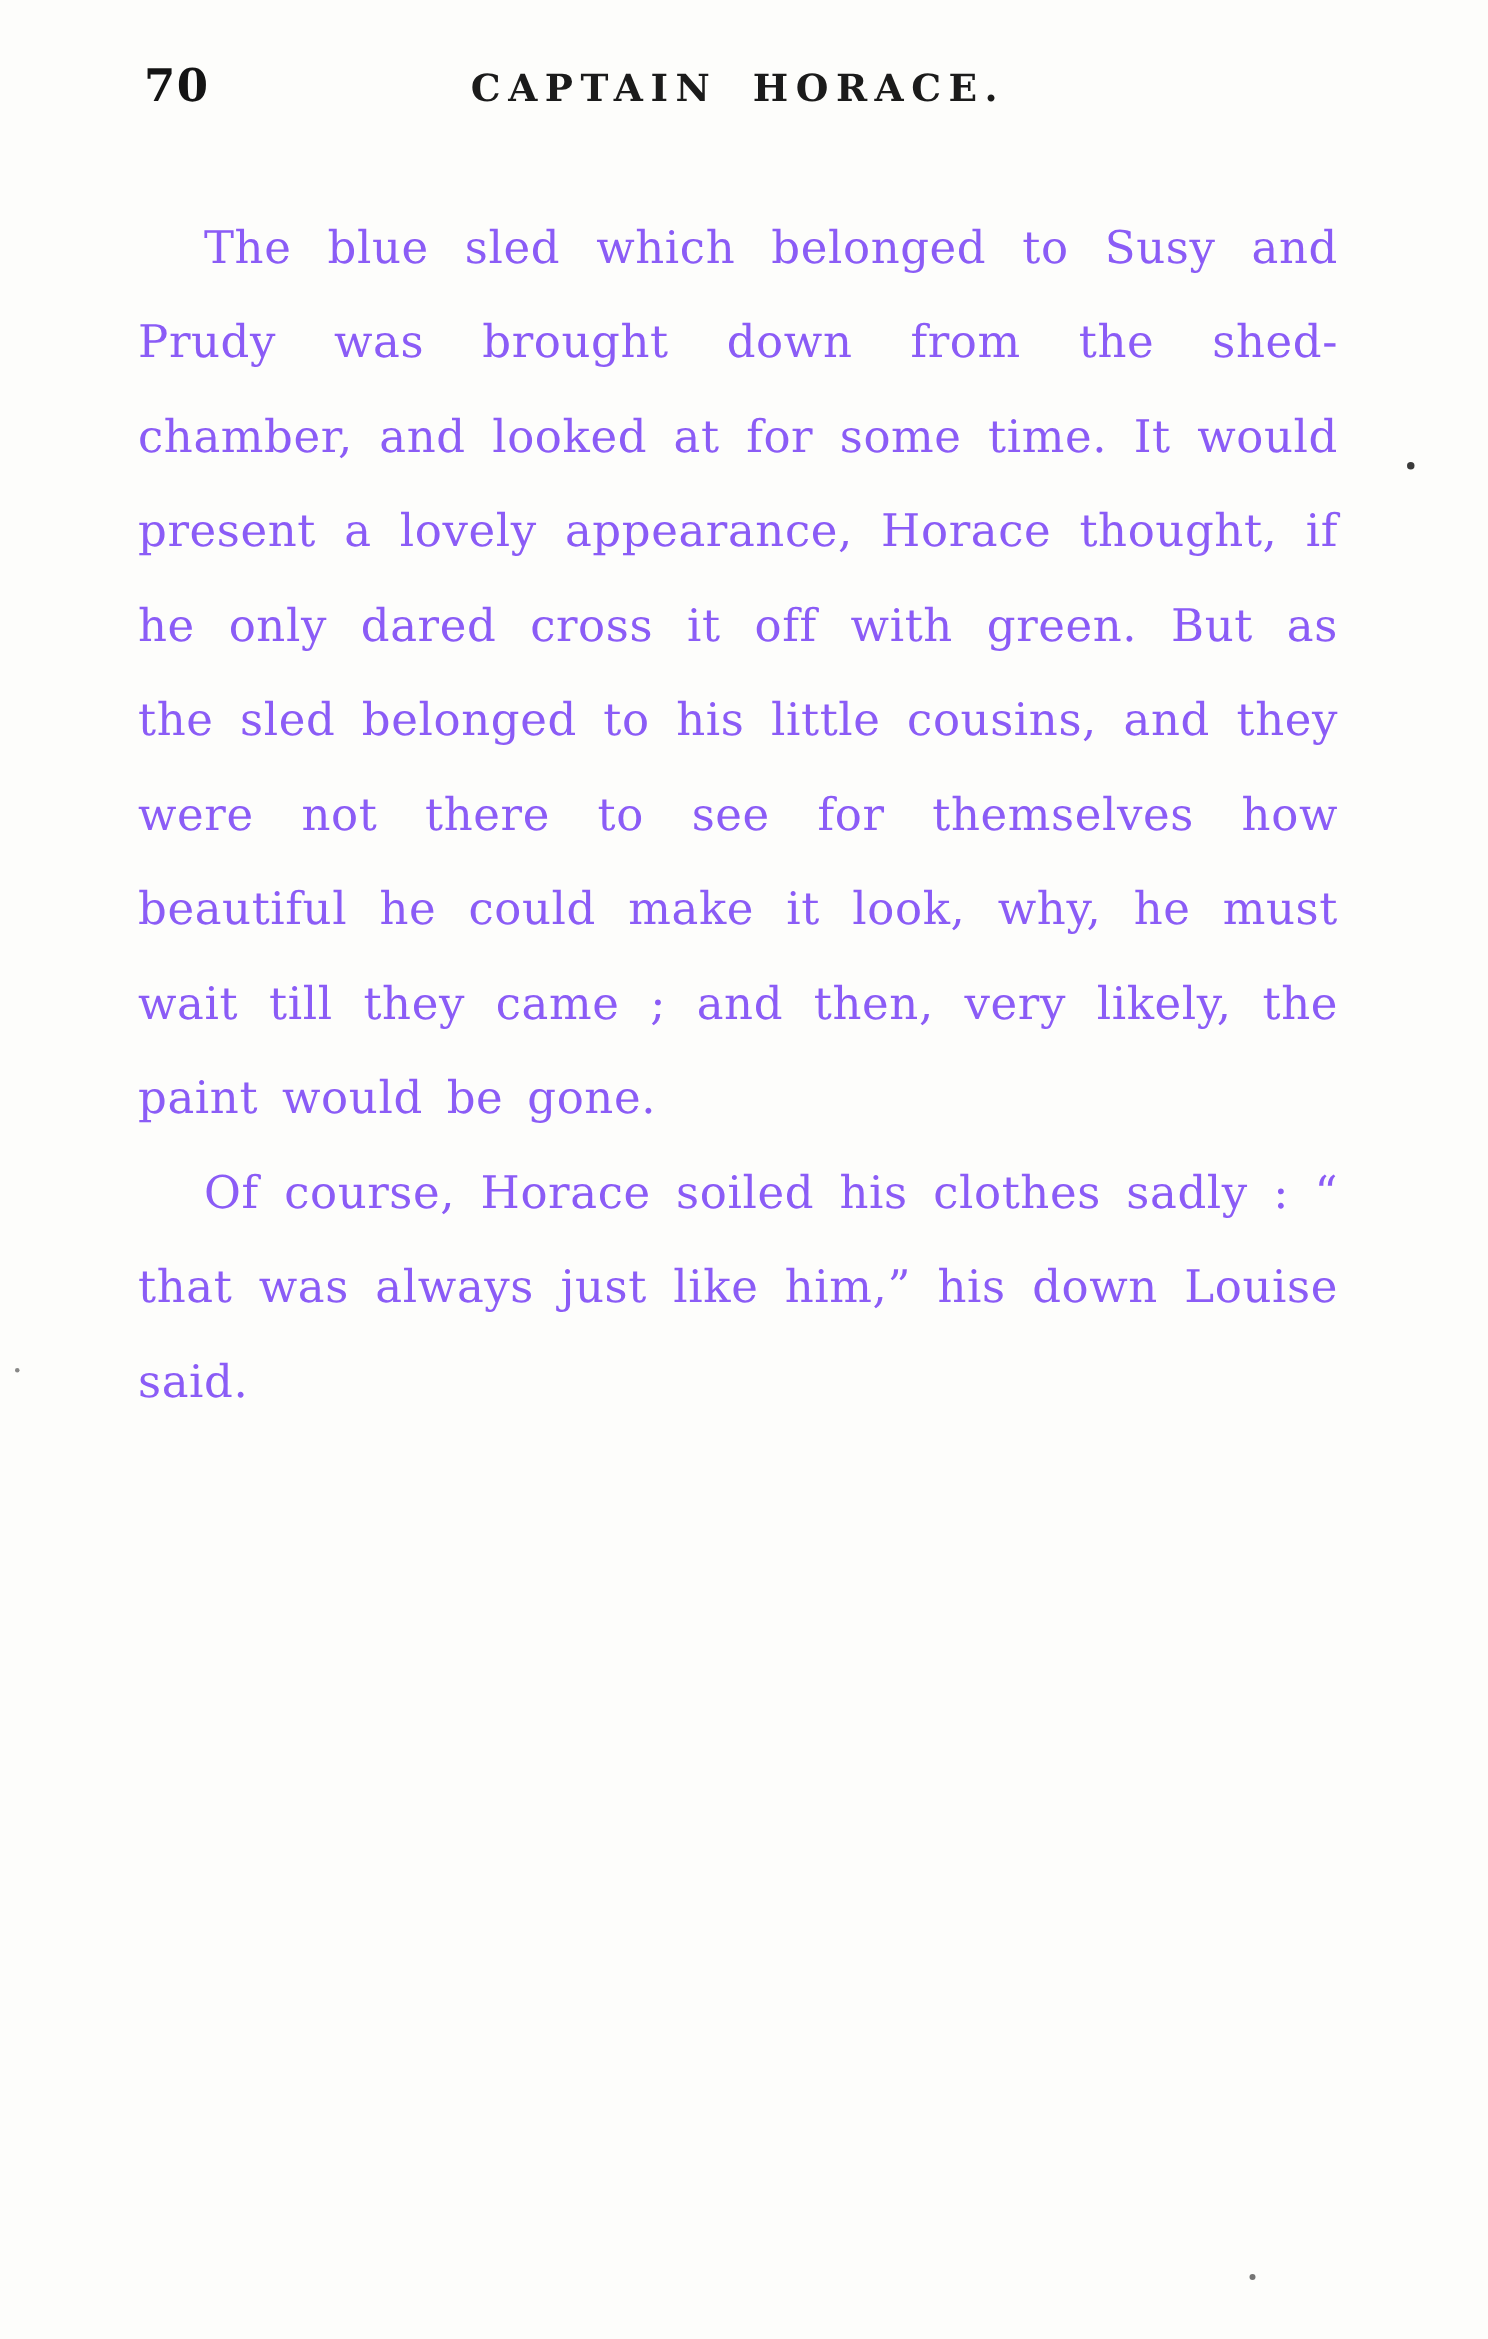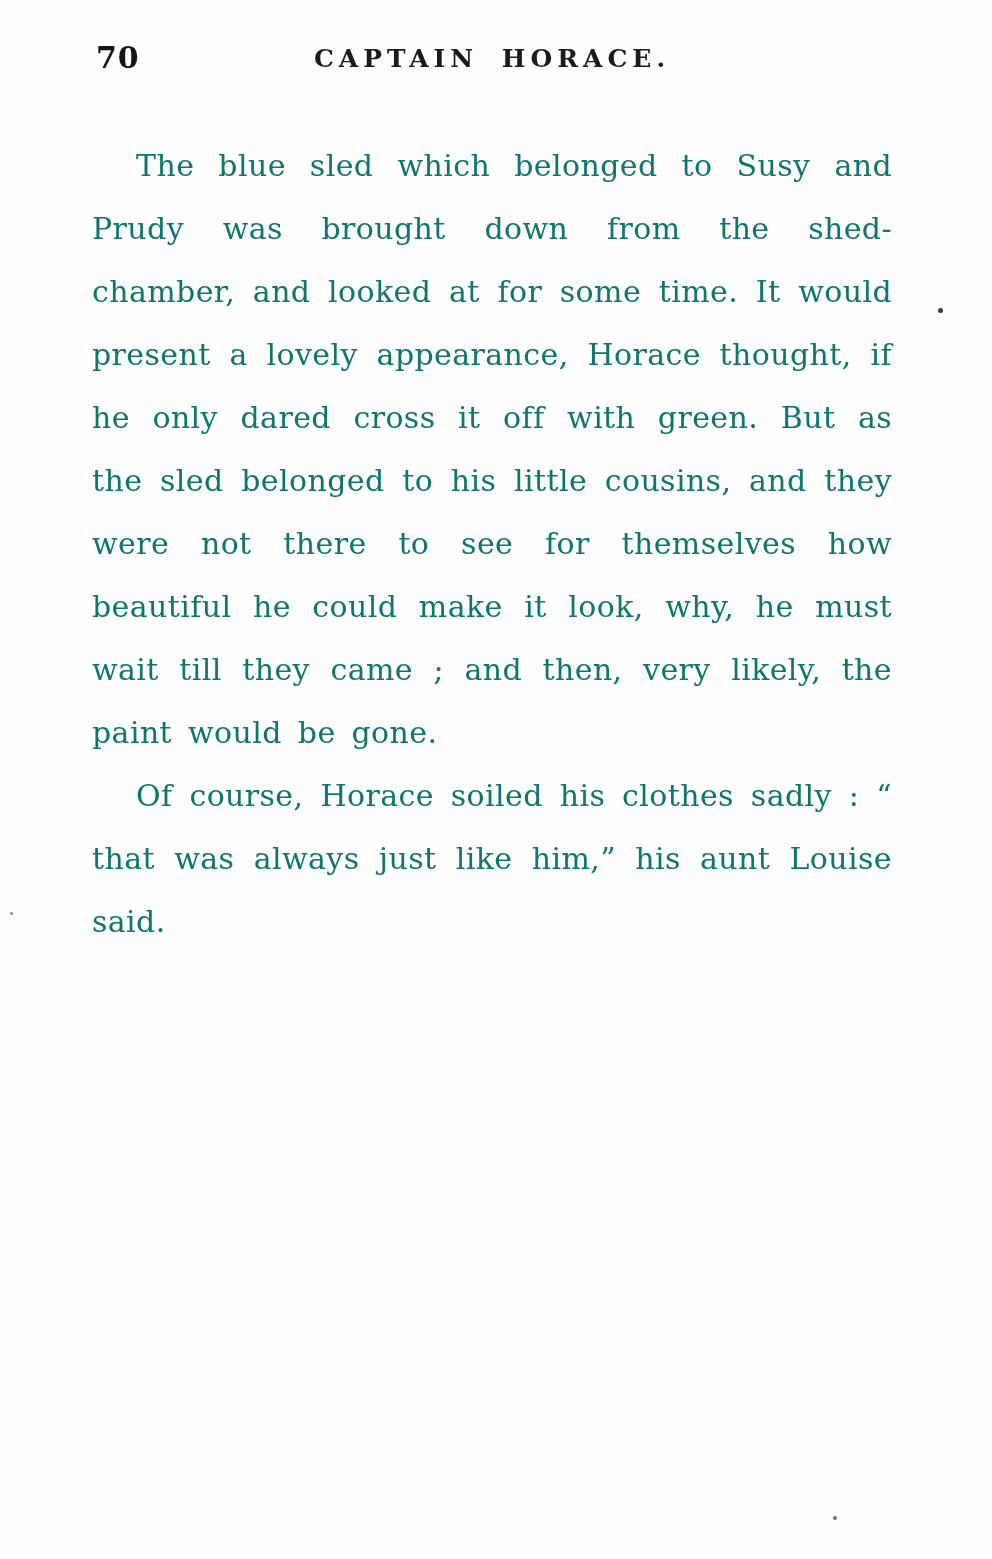--- a/index.html
+++ b/index.html
@@ -48,21 +48,21 @@
     color: #1b1b1b;
   }
   .body-text p {
     margin: 0;
     font-size: 30px;
     line-height: 63px;
     text-align: justify;
     text-indent: 44px;
     word-spacing: 6px;
     letter-spacing: 0.4px;
-    color: #0f766e;
+    color: #8b5cf6;
   }
   .speck {
     position: absolute;
     background: #3a3a3a;
     border-radius: 50%;
   }
   .speck-1 { width: 5px; height: 5px; left: 938px; top: 308px; }
   .speck-2 { width: 3px; height: 3px; left: 10px;  top: 912px; opacity: .6; }
   .speck-3 { width: 4px; height: 4px; left: 833px; top: 1516px; opacity: .7; }
 </style>
@@ -71,20 +71,20 @@
 
 <div class="page">
 
   <div class="header-row">
     <span class="page-number">70</span>
     <span class="running-title">CAPTAIN HORACE.</span>
   </div>
 
   <div class="body-text">
     <p>The blue sled which belonged to Susy and Prudy was brought down from the shed-chamber, and looked at for some time.  It would present a lovely appearance, Horace thought, if he only dared cross it off with green.  But as the sled belonged to his little cousins, and they were not there to see for themselves how beautiful he could make it look, why, he must wait till they came ; and then, very likely, the paint would be gone.</p>
-    <p>Of course, Horace soiled his clothes sadly : “ that was always just like him,” his aunt Louise said.</p>
+    <p>Of course, Horace soiled his clothes sadly : “ that was always just like him,” his down Louise said.</p>
   </div>
 
   <span class="speck speck-1"></span>
   <span class="speck speck-2"></span>
   <span class="speck speck-3"></span>
 
 </div>
 
 </body></html>

